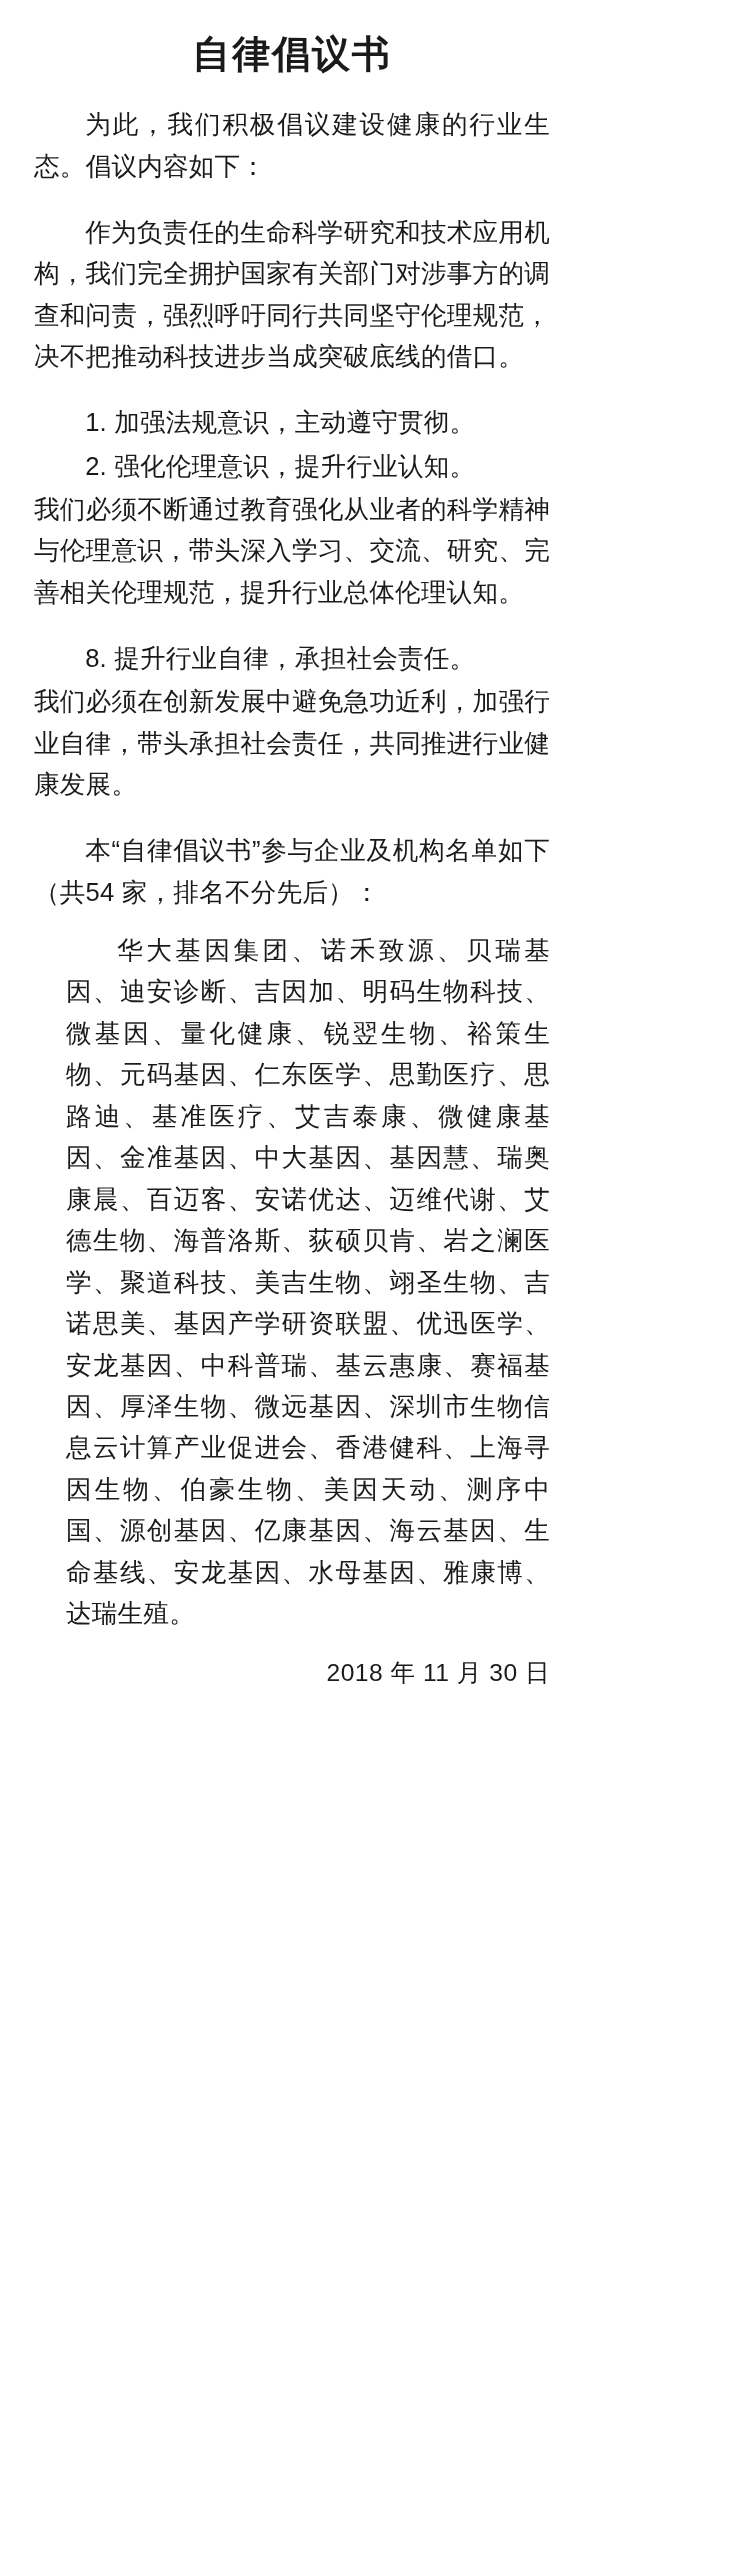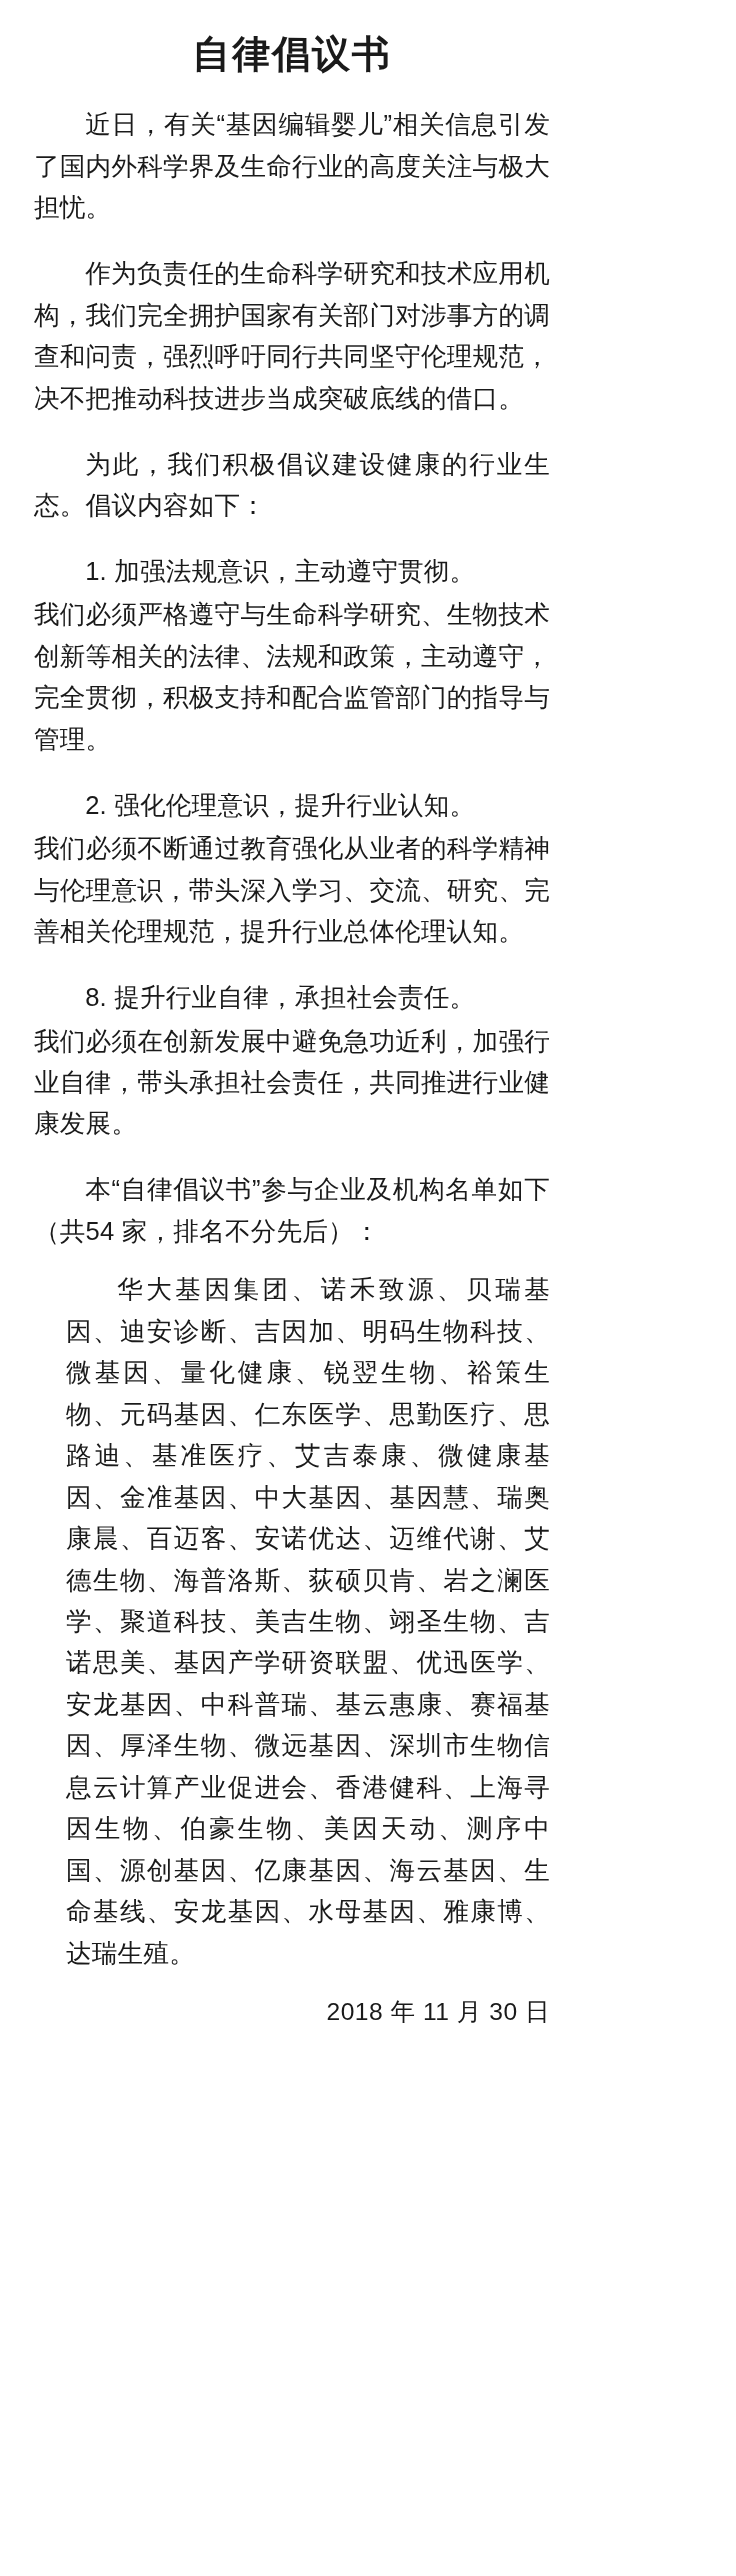--- a/index.html
+++ b/index.html
@@ -69,28 +69,26 @@
     letter-spacing: 0.5px;
   }
 </style>
 </head>
 <body>
 
 <div class="page">
 
   <h1 class="doc-title">自律倡议书</h1>
 
-  <p class="para indent">近日，有关“基因编辑婴儿”相关信息引发了国内外科学界及生命行业的高度关注与极大担忧。</p>
+
+  <p class="para indent">为此，我们积极倡议建设健康的行业生态。倡议内容如下：</p>
 
   <p class="para indent">作为负责任的生命科学研究和技术应用机构，我们完全拥护国家有关部门对涉事方的调查和问责，强烈呼吁同行共同坚守伦理规范，决不把推动科技进步当成突破底线的借口。</p>
 
-  <p class="para indent">为此，我们积极倡议建设健康的行业生态。倡议内容如下：</p>
-
   <p class="section-heading">1. 加强法规意识，主动遵守贯彻。</p>
-  <p class="section-body">我们必须严格遵守与生命科学研究、生物技术创新等相关的法律、法规和政策，主动遵守，完全贯彻，积极支持和配合监管部门的指导与管理。</p>
 
   <p class="section-heading">2. 强化伦理意识，提升行业认知。</p>
   <p class="section-body">我们必须不断通过教育强化从业者的科学精神与伦理意识，带头深入学习、交流、研究、完善相关伦理规范，提升行业总体伦理认知。</p>
 
   <p class="section-heading">8. 提升行业自律，承担社会责任。</p>
   <p class="section-body">我们必须在创新发展中避免急功近利，加强行业自律，带头承担社会责任，共同推进行业健康发展。</p>
 
 
   <p class="list-para" style="text-indent:2em;">本“自律倡议书”参与企业及机构名单如下（共54 家，排名不分先后）：</p>
 

